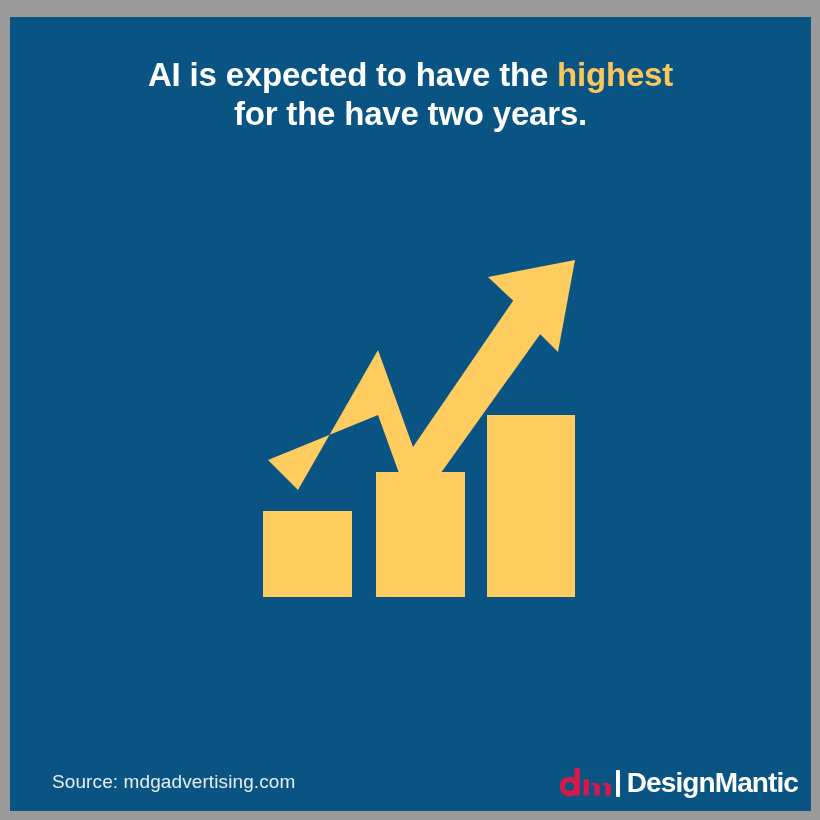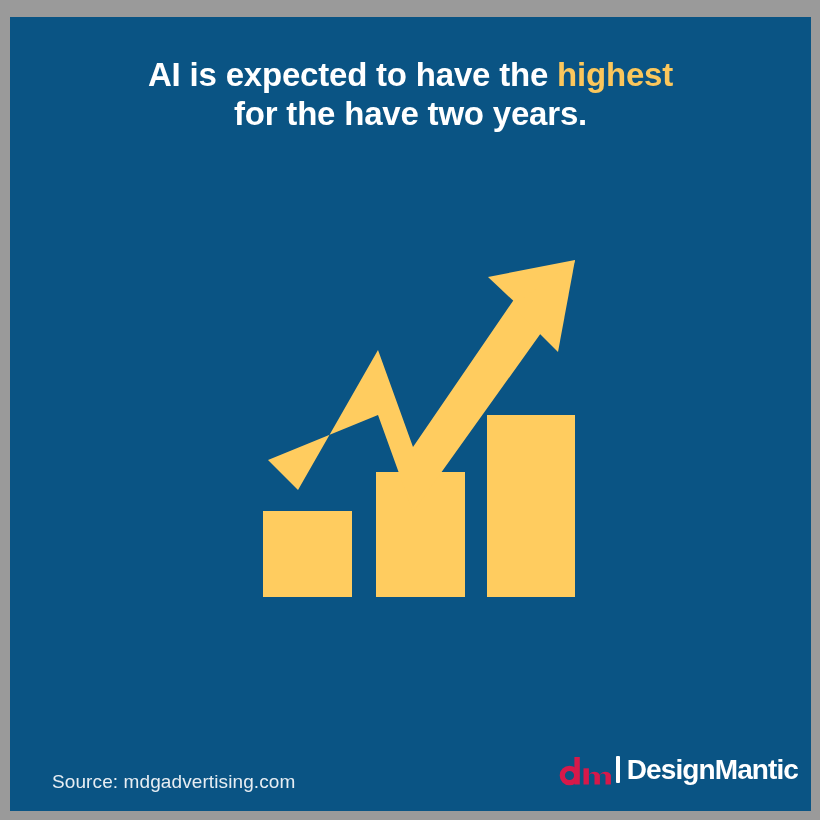--- a/index.html
+++ b/index.html
@@ -71,23 +71,23 @@
     font-size: 19px;
     font-weight: normal;
     letter-spacing: 0.1px;
     margin-left: 28px;
   }
 
   
   #brand-logo {
     position: absolute;
     right: 13px;
-    bottom: 21px;
+    bottom: 14px;
     display: flex;
-    align-items: flex-start;
+    align-items: flex-end;
     height: 34px;
   }
   #brand-mark {
     display: block;
     height: 30px;
     width: 54px;
   }
   #brand-divider {
     width: 4px;
     height: 27px;

